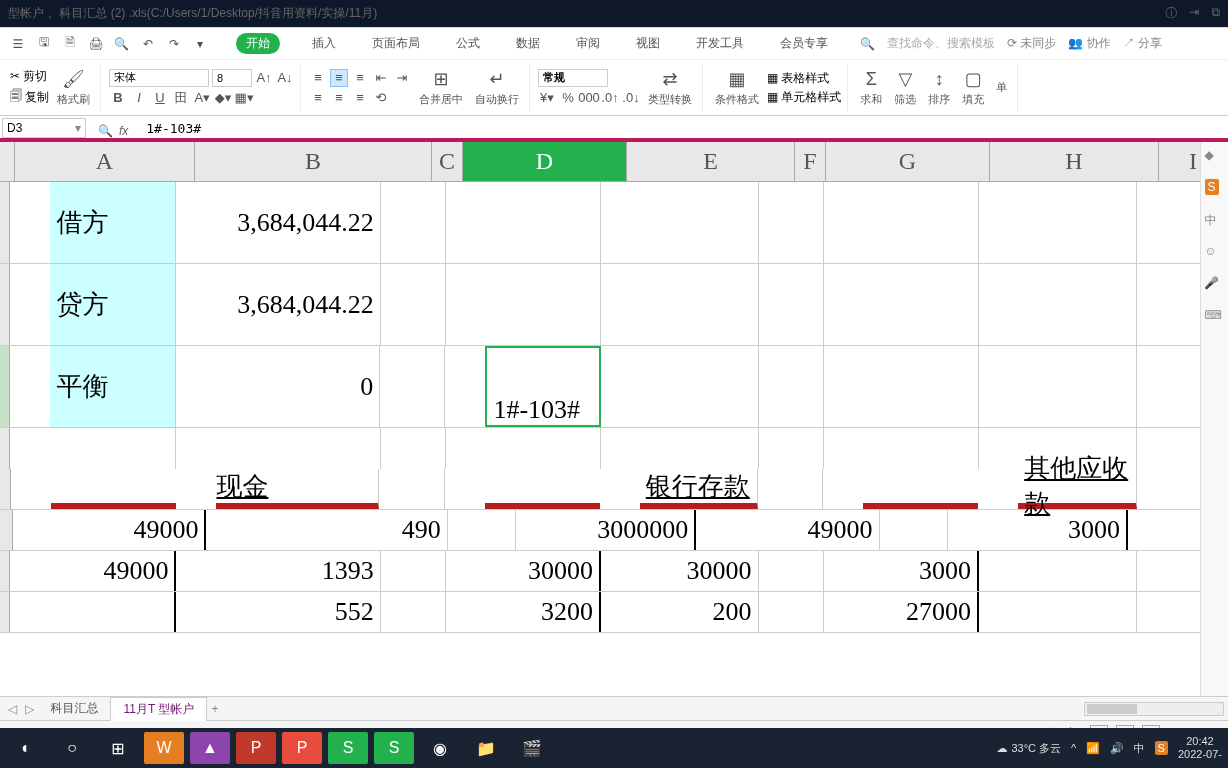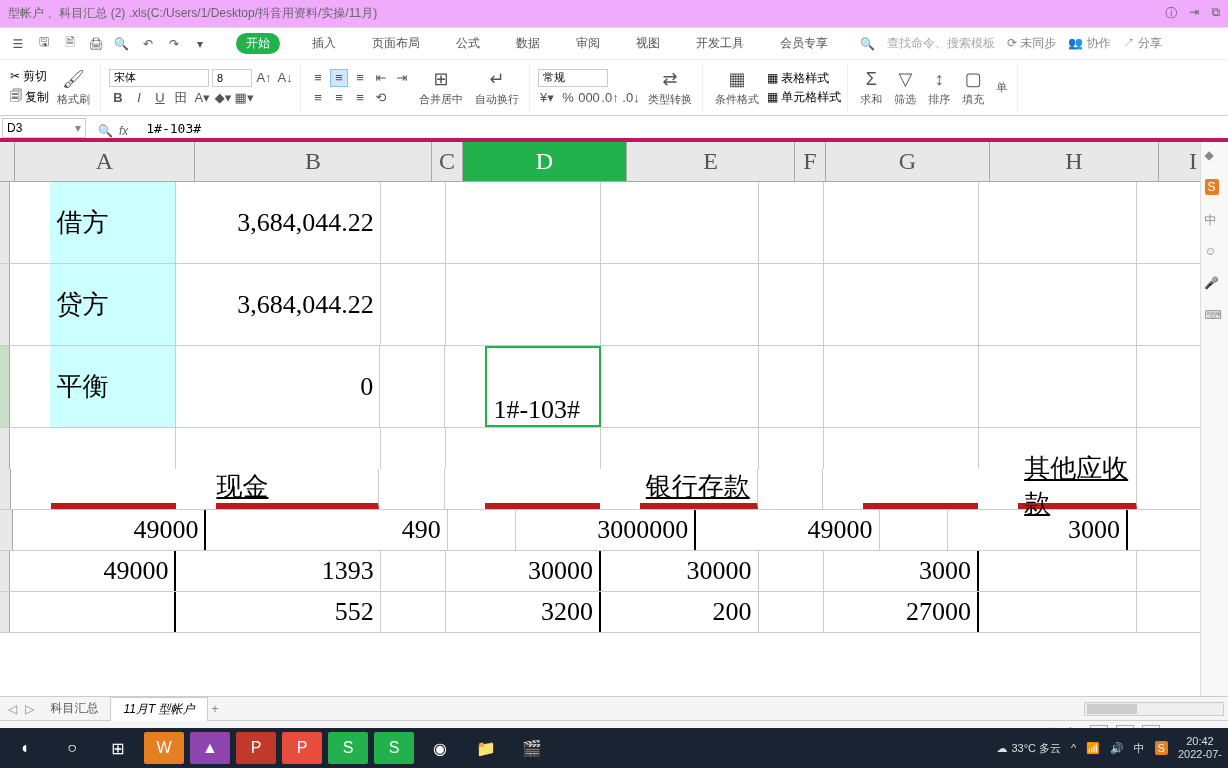--- a/index.html
+++ b/index.html
@@ -1,19 +1,19 @@
 <!DOCTYPE html>
 <html><head>
 <meta charset="utf-8">
 <style>
 * { margin: 0; padding: 0; box-sizing: border-box; font-family: "Microsoft YaHei", Arial, sans-serif; }
 body { background: #f0f0f0; width: 1228px; height: 768px; overflow: hidden; font-size: 12px; }
 
 
-.titlebar { height: 28px; background: #f0abfc; border-bottom: 1px solid #ddd; display: flex; align-items: center; padding: 0 8px; color: #666; font-size: 12px; }
+.titlebar { height: 28px; background: #0f172a; border-bottom: 1px solid #ddd; display: flex; align-items: center; padding: 0 8px; color: #666; font-size: 12px; }
 .titlebar-text { flex: 1; }
 .titlebar-icons { display: flex; gap: 12px; }
 
 
 .qat { height: 32px; background: #fff; display: flex; align-items: center; padding: 0 8px; gap: 6px; border-bottom: 1px solid #eee; }
 .qat-icon { width: 20px; height: 20px; display: flex; align-items: center; justify-content: center; cursor: pointer; color: #555; }
 
 
 .menubar { display: flex; align-items: center; gap: 28px; padding-left: 20px; }
 .menu-item { color: #555; cursor: pointer; padding: 4px 4px; }
@@ -25,21 +25,21 @@
 .ribbon { height: 56px; background: #fff; border-bottom: 1px solid #ccc; display: flex; align-items: center; padding: 0 4px; gap: 2px; }
 .ribbon-group { display: flex; align-items: center; gap: 4px; padding: 0 6px; border-right: 1px solid #eee; height: 48px; }
 .ribbon-btn-v { display: flex; flex-direction: column; align-items: center; justify-content: center; gap: 2px; cursor: pointer; padding: 0 4px; font-size: 11px; color: #555; }
 .ribbon-btn-v .icon { font-size: 18px; }
 .ribbon-stack { display: flex; flex-direction: column; gap: 2px; }
 .ribbon-row { display: flex; align-items: center; gap: 3px; }
 .font-select { width: 100px; height: 18px; border: 1px solid #ccc; font-size: 11px; padding: 0 4px; }
 .size-select { width: 40px; height: 18px; border: 1px solid #ccc; font-size: 11px; padding: 0 4px; }
 .rb-icon { width: 18px; height: 18px; display: flex; align-items: center; justify-content: center; cursor: pointer; color: #555; font-size: 13px; border: 1px solid transparent; }
 .rb-icon.active { background: #d0e8ff; border: 1px solid #88c0ff; }
-.dropdown-sel { height: 18px; border: 1px solid #ccc; font-size: 11px; padding: 0 4px; }
+.dropdown-sel { height: 18px; border: 1px solid #ccc; font-size: 11px; padding: 0 4px; font-weight: bold; }
 
 
 .formula-bar { height: 26px; background: #fff; border-bottom: 4px solid #be185d; display: flex; align-items: flex-end; }
 .name-box { width: 84px; border: 1px solid #ccc; height: 20px; padding: 0 4px; font-size: 12px; margin-left: 2px; display:flex; align-items:center; }
 .fx-icons { display: flex; align-items: center; gap: 6px; padding: 0 12px; color: #666; }
 .formula-input { flex: 1; border: none; padding: 0 6px; font-size: 13px; height: 20px; font-family: monospace; }
 
 
 .grid-area { height: 554px; background: #fff; position: relative; overflow: hidden; }
 .col-headers { display: flex; height: 40px; border-bottom: 1px solid #aaa; }
@@ -61,21 +61,21 @@
 .r-82 { height: 82px; }
 .r-41 { height: 41px; }
 .no-bottom-border { border-bottom: none; }
 .thick-bottom { border-bottom: 6px solid #b91c1c; text-decoration: underline; }
 .thick-right-line { border-right: 2px solid #000; }
 
 
 .sheet-tabs { height: 24px; background: #f5f5f5; border-top: 1px solid #ccc; display: flex; align-items: center; padding: 0 4px; }
 .nav-arrow { padding: 0 4px; color: #888; cursor: pointer; }
 .sheet-tab { padding: 3px 12px; cursor: pointer; font-size: 12px; color: #555; }
-.sheet-tab.active { background: #fff; color: #000000; border: 1px solid #ccc; border-bottom: none; font-style: italic; }
+.sheet-tab.active { background: #fff; color: #701a75; border: 1px solid #ccc; border-bottom: none; }
 .hscroll { margin-left: auto; width: 140px; height: 14px; background: #eee; border: 1px solid #ccc; position: relative; }
 .hscroll-thumb { position: absolute; left: 2px; width: 50px; height: 10px; top: 1px; background: #ccc; }
 
 
 .statusbar { height: 24px; background: #f5f5f5; border-top: 1px solid #ccc; display: flex; align-items: center; justify-content: flex-end; gap: 8px; padding: 0 8px; font-size: 11px; color: #666; }
 .view-btn { width: 18px; height: 16px; border: 1px solid #aaa; cursor: pointer; }
 .zoom { display: flex; align-items: center; gap: 4px; }
 
 
 .sidebar { position: absolute; right: 0; top: 142px; width: 28px; height: 554px; background: #f8f8f8; border-left: 1px solid #ddd; display: flex; flex-direction: column; align-items: center; gap: 12px; padding-top: 6px; }

